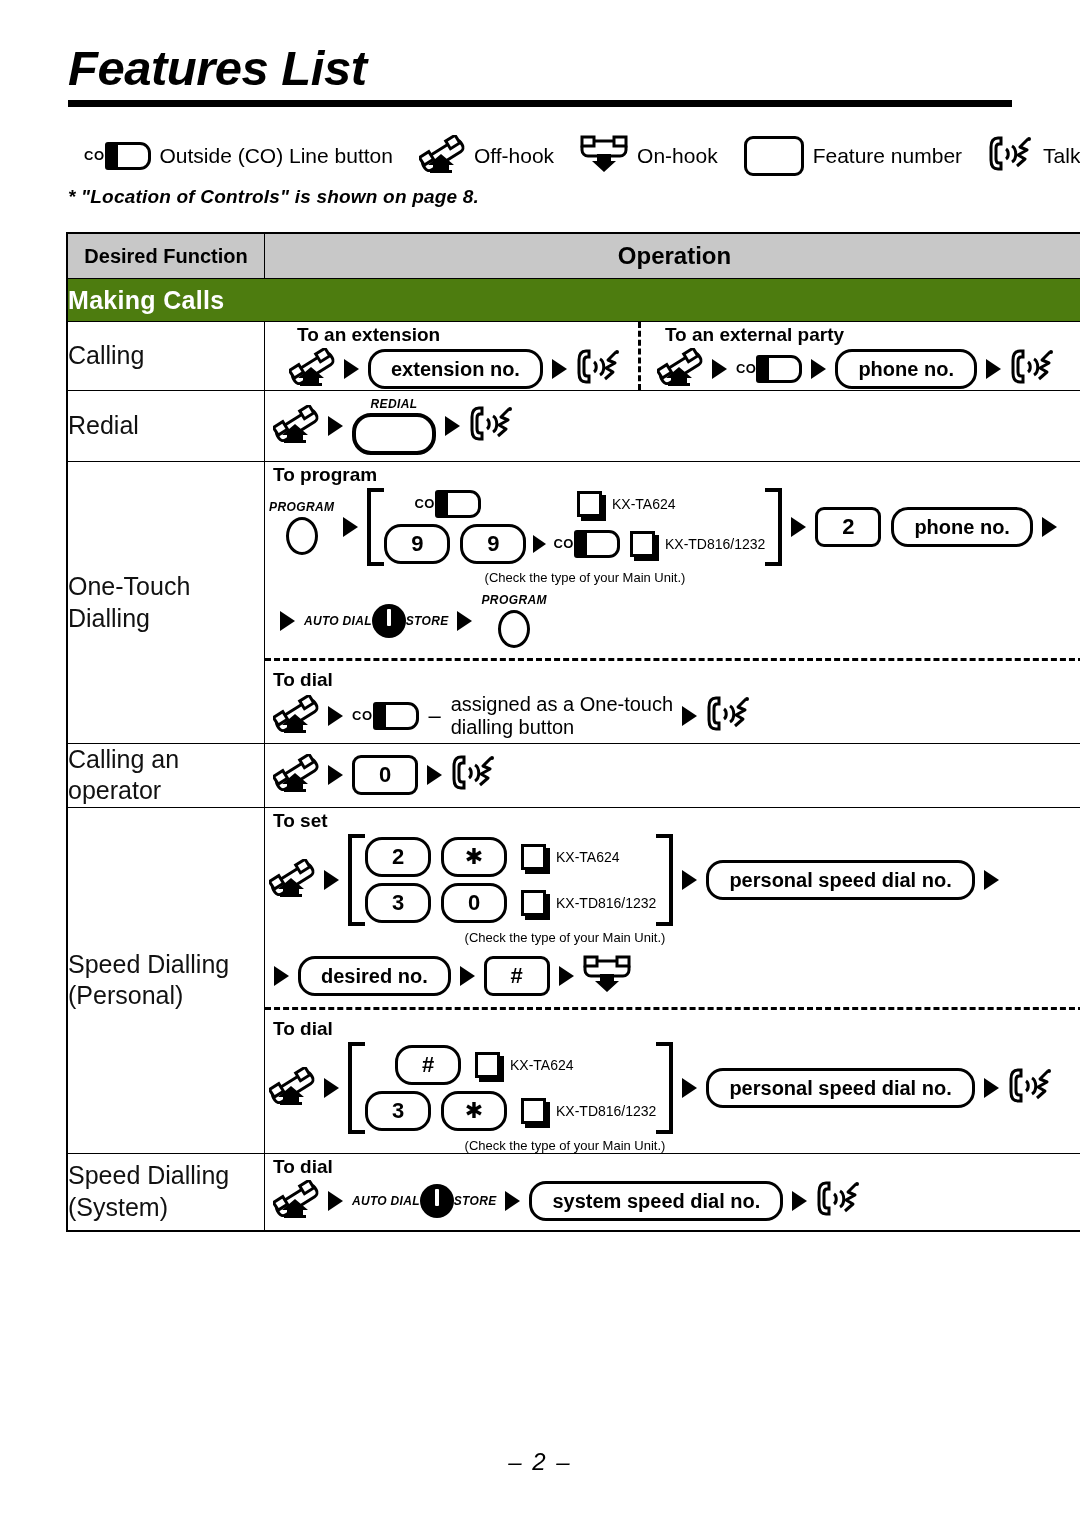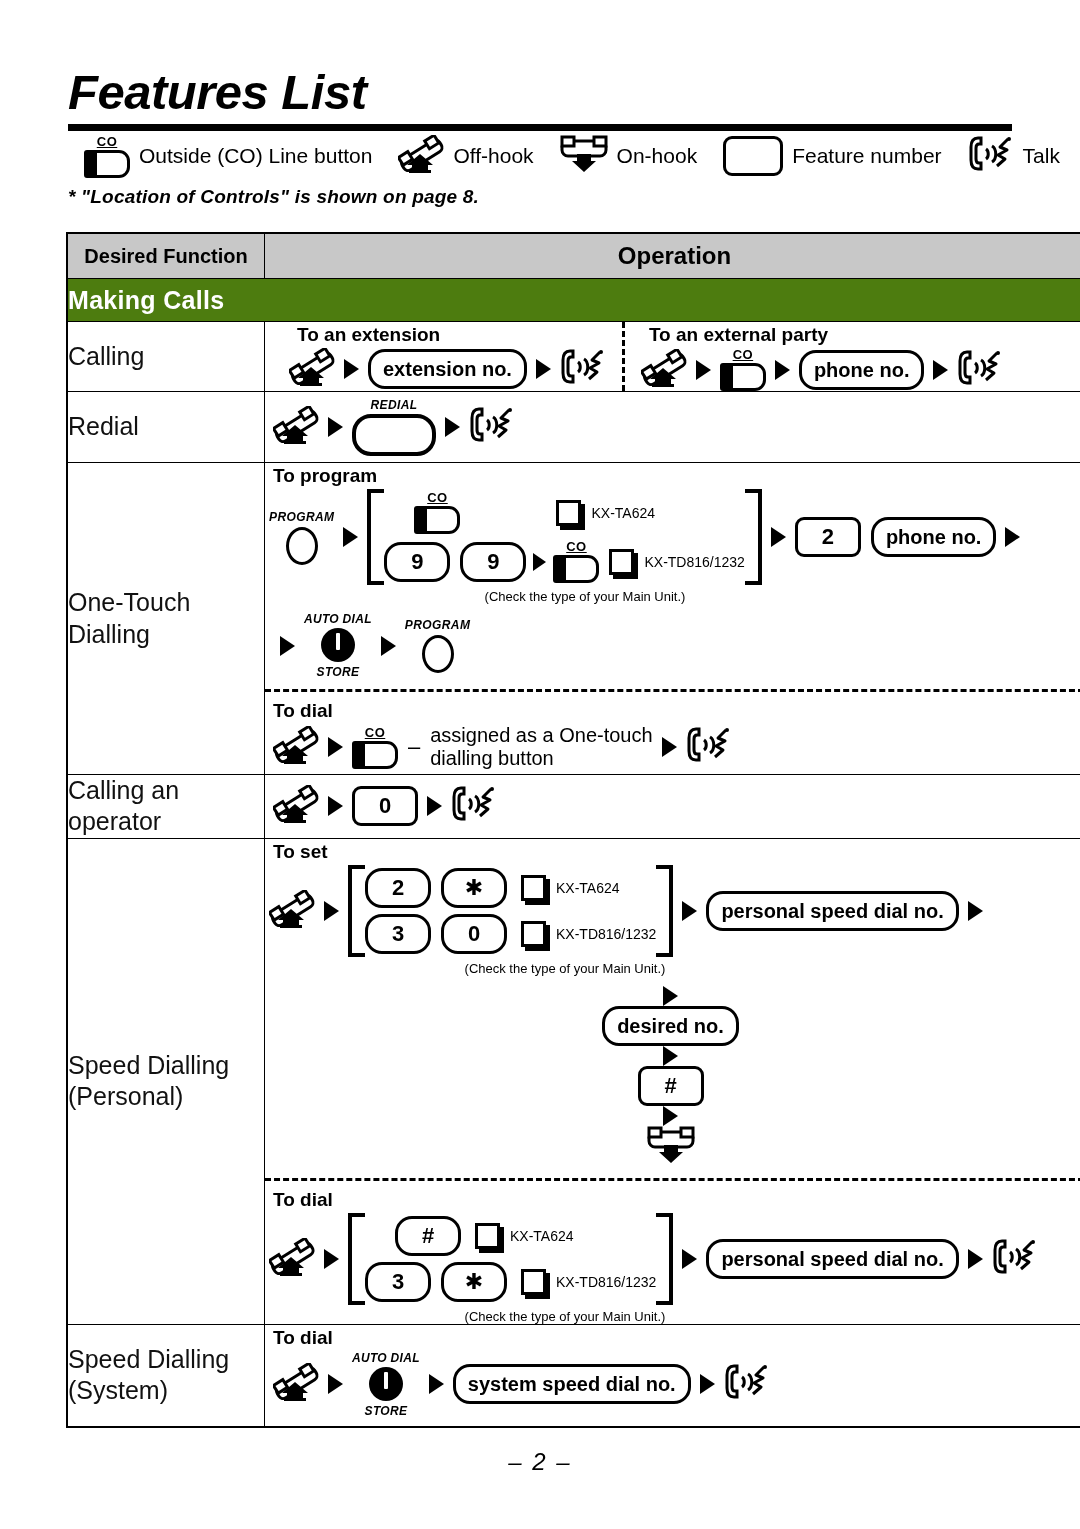--- a/index.html
+++ b/index.html
@@ -4,21 +4,21 @@
 <style>
   html,body{margin:0;padding:0;background:#fff;}
   body{
     width:1080px;height:1529px;position:relative;
     font-family:"Liberation Sans","DejaVu Sans",sans-serif;
     color:#000;-webkit-font-smoothing:antialiased;
   }
   .page{position:absolute;left:0;top:0;width:1080px;height:1529px;}
 
   
-  .title-wrap{position:absolute;left:68px;top:44px;width:944px;margin-top:24px;}
+  .title-wrap{position:absolute;left:68px;top:44px;width:944px;}
   .title{
     font-size:49px;font-weight:bold;font-style:italic;
     letter-spacing:-0.5px;line-height:1.0;
     font-family:"Liberation Sans","DejaVu Sans",sans-serif;
   }
   .title-rule{margin-top:7px;height:7px;background:#000;width:944px;}
 
   
   .legend{
     position:absolute;left:84px;top:134px;width:930px;height:44px;
@@ -67,49 +67,49 @@
   .tri.sm{border-left-width:13px;border-top-width:9px;border-bottom-width:9px;margin:0 7px;}
 
   
   .key{
     display:inline-flex;align-items:center;justify-content:center;
     min-width:40px;height:34px;padding:0 10px;
     border:3px solid #000;border-radius:9px;
     font-size:22px;font-weight:bold;background:#fff;line-height:1;
   }
   .key.blank{width:54px;padding:0;}
-  .key.wide{border-radius:11px;font-size:20px;padding:0 12px;height:34px;}
+  .key.wide{border-radius:11px;font-size:20px;padding:0 20px;height:34px;}
   .key.pill{border-radius:17px;}
 
   
   .softkey{position:relative;display:inline-flex;flex-direction:column;align-items:center;}
   .softkey .cap{font-size:12px;font-style:italic;font-weight:bold;letter-spacing:.4px;margin-bottom:2px;}
   .softkey .pillbody{
     width:76px;height:34px;border:4px solid #000;border-radius:19px;background:#fff;
   }
 
   
   .progkey{display:inline-flex;flex-direction:column;align-items:center;}
   .progkey .cap{font-size:12px;font-style:italic;font-weight:bold;letter-spacing:.4px;margin-bottom:3px;}
   .progkey .oval{width:26px;height:32px;border:3px solid #000;border-radius:50%;background:#fff;}
 
   
-  .adkey{display:inline-flex;flex-direction:column;align-items:center;}
+  .adkey{display:inline-flex;flex-direction:row;align-items:center;}
   .adkey .cap{font-size:12px;font-style:italic;font-weight:bold;letter-spacing:.3px;}
   .adkey .capb{font-size:12px;font-style:italic;font-weight:bold;letter-spacing:.3px;margin-top:1px;}
   .adkey .circ{
     width:34px;height:34px;border-radius:50%;background:#000;position:relative;margin:2px 0;
   }
   .adkey .circ:after{
     content:"";position:absolute;left:50%;top:5px;width:4px;height:17px;
     background:#fff;transform:translateX(-50%);border-radius:1px;
   }
 
   
-  .coicon{display:inline-flex;flex-direction:column;align-items:center;text-decoration:underline;}
+  .coicon{display:inline-flex;flex-direction:row;align-items:center;}
   .coicon .cap{font-size:13px;font-weight:bold;line-height:1;margin-bottom:2px;letter-spacing:.5px;}
   .coicon .body{
     width:40px;height:22px;border:3px solid #000;
     border-radius:3px 11px 11px 3px;background:#fff;position:relative;
   }
   .coicon .body:before{
     content:"";position:absolute;left:0;top:0;width:10px;height:100%;background:#000;
   }
 
   
@@ -504,21 +504,21 @@
           </div>
           <span class="brk r"></span>
 
           <span class="tri"></span>
           <span class="key wide pill">personal speed dial no.</span>
           <span class="tri"></span>
         </div>
 
         <div class="caption" style="width:600px;margin-top:4px;">(Check the type of your Main Unit.)</div>
 
-        <div class="row" style="margin:10px 8px 4px 0;flex-direction:column;">
+        <div class="row" style="margin:10px 8px 4px 0;">
           <span class="tri"></span>
           <span class="key wide pill">desired no.</span>
           <span class="tri"></span>
           <span class="key">#</span>
           <span class="tri"></span>
           <span>
             <svg width="48" height="38" viewBox="0 0 48 38">
               <path d="M8 6 h32 a6 6 0 0 1 6 6 v3 a6 6 0 0 1 -6 6 h-32 a6 6 0 0 1 -6 -6 v-3 a6 6 0 0 1 6 -6 z" fill="#fff" stroke="#000" stroke-width="3"></path>
               <path d="M2 2 h12 v9 h-12 z" fill="#fff" stroke="#000" stroke-width="3"></path>
               <path d="M34 2 h12 v9 h-12 z" fill="#fff" stroke="#000" stroke-width="3"></path>

